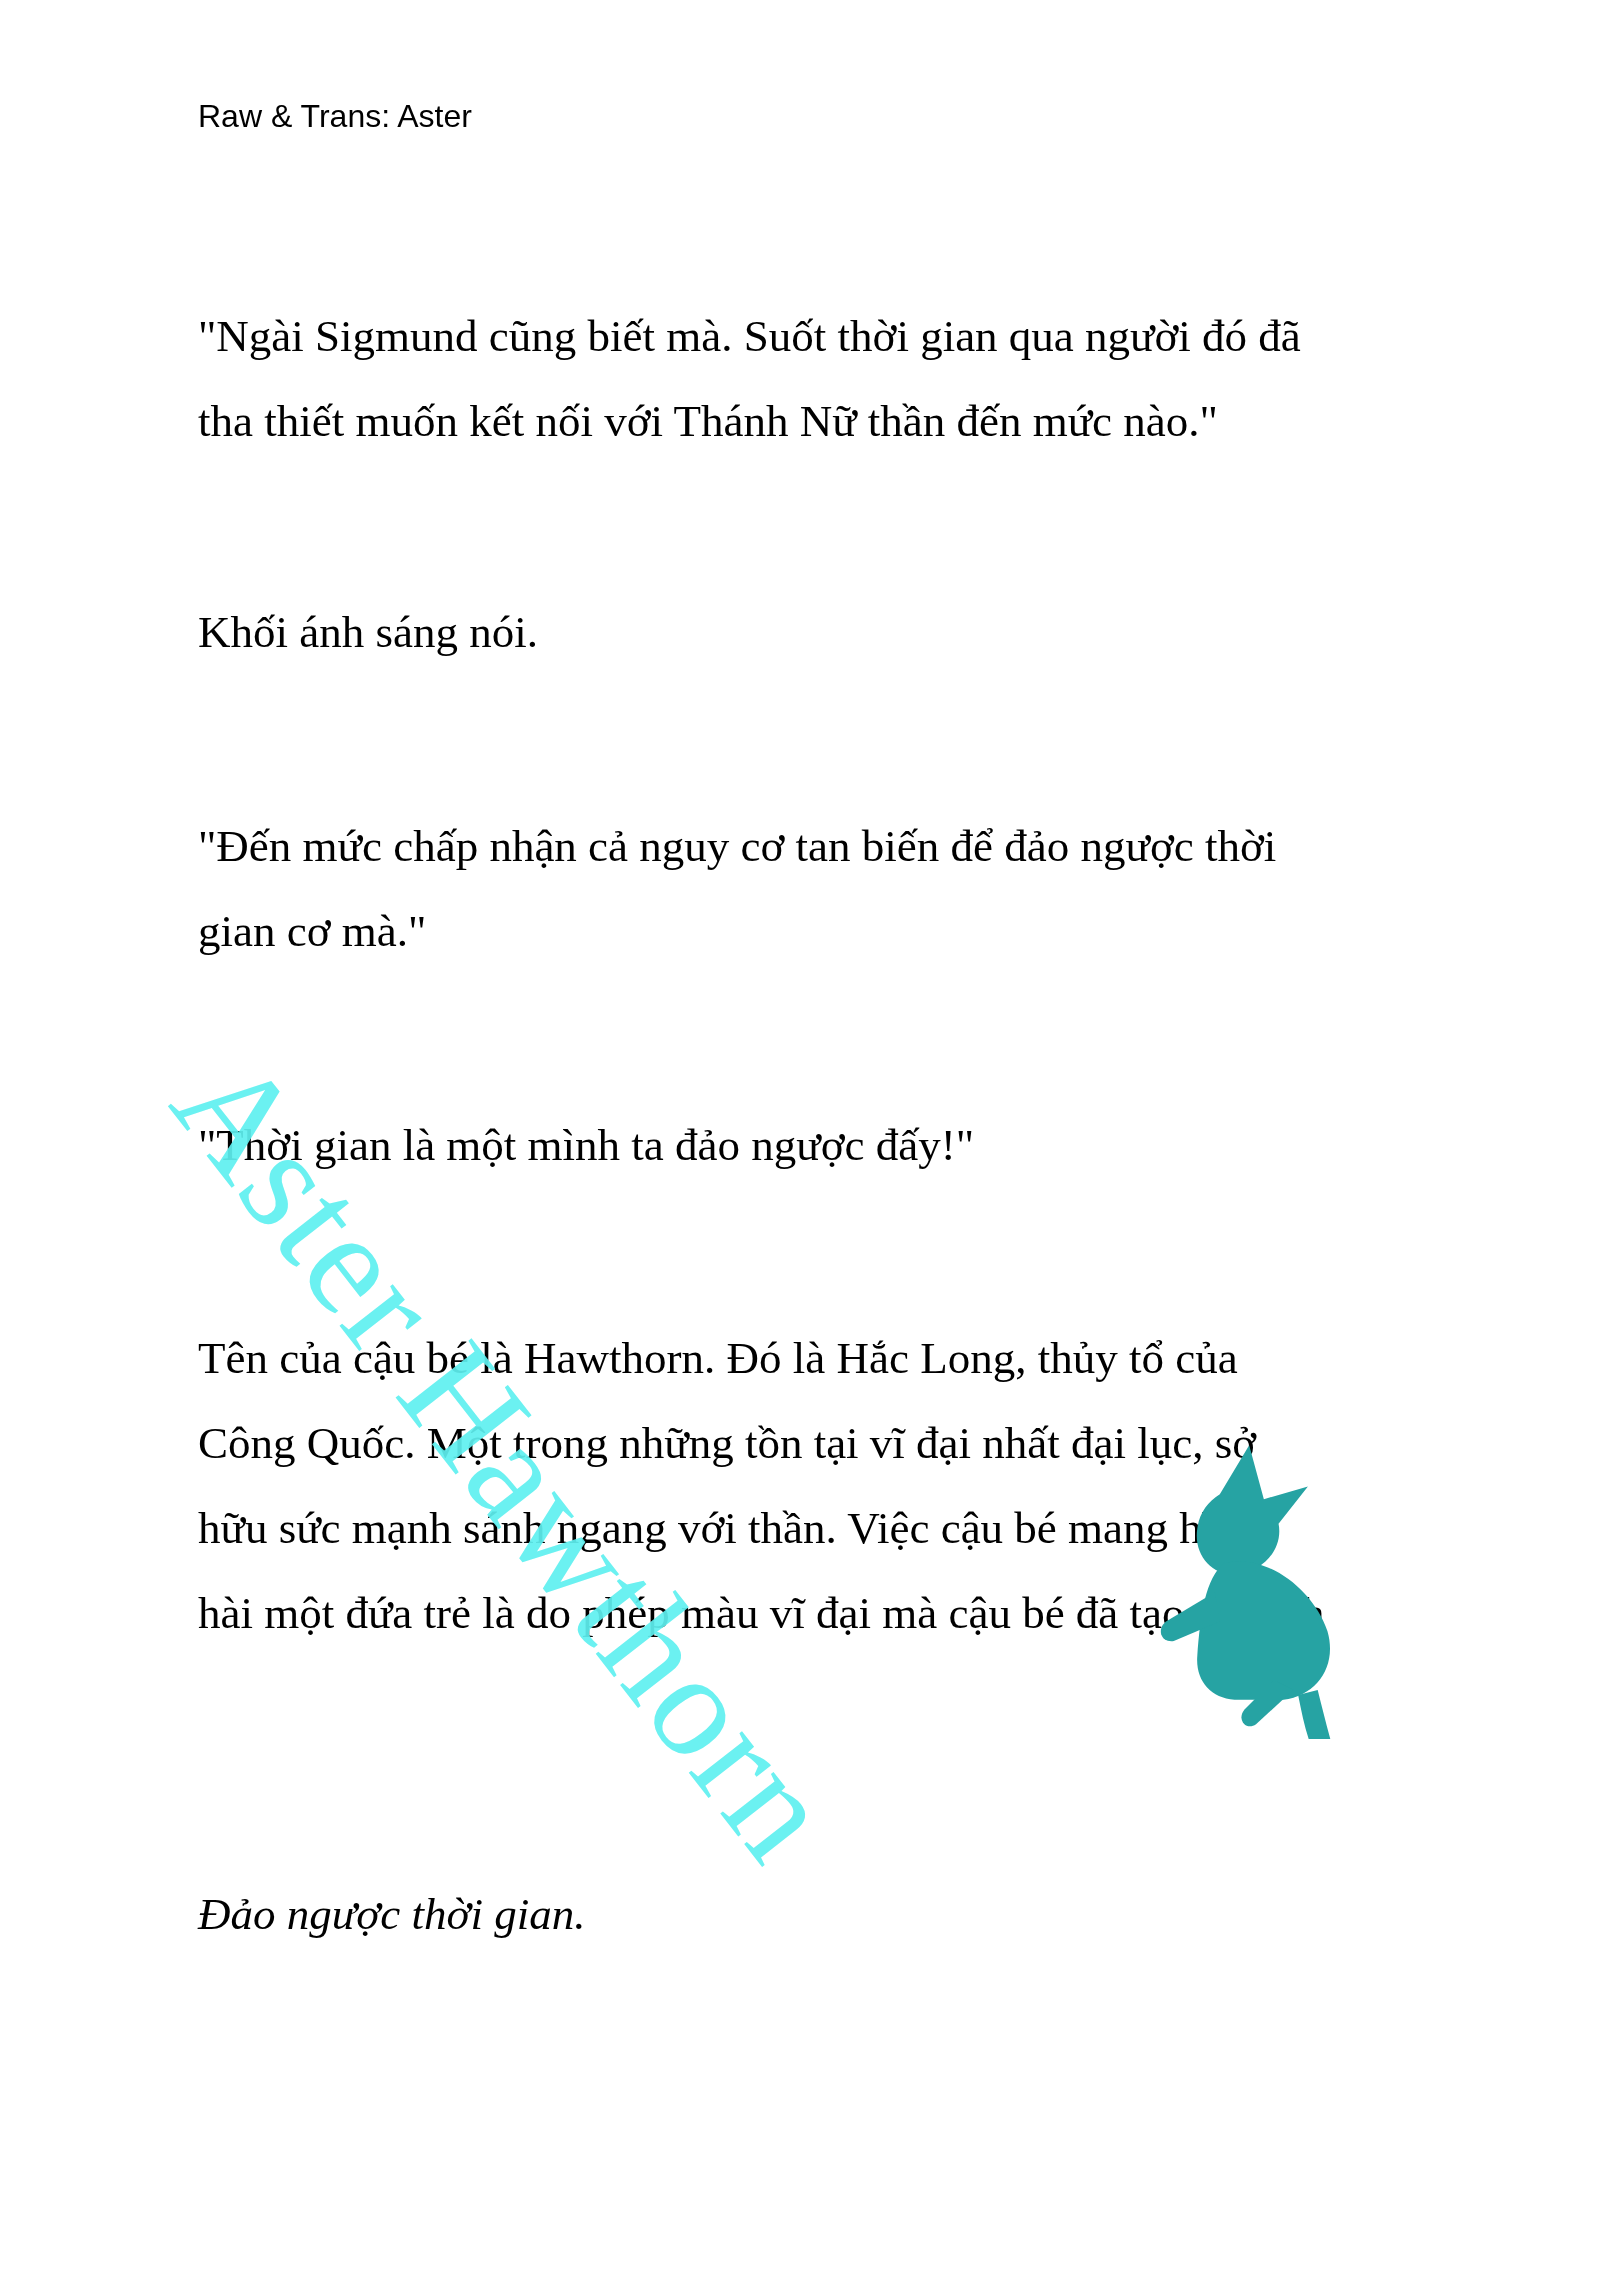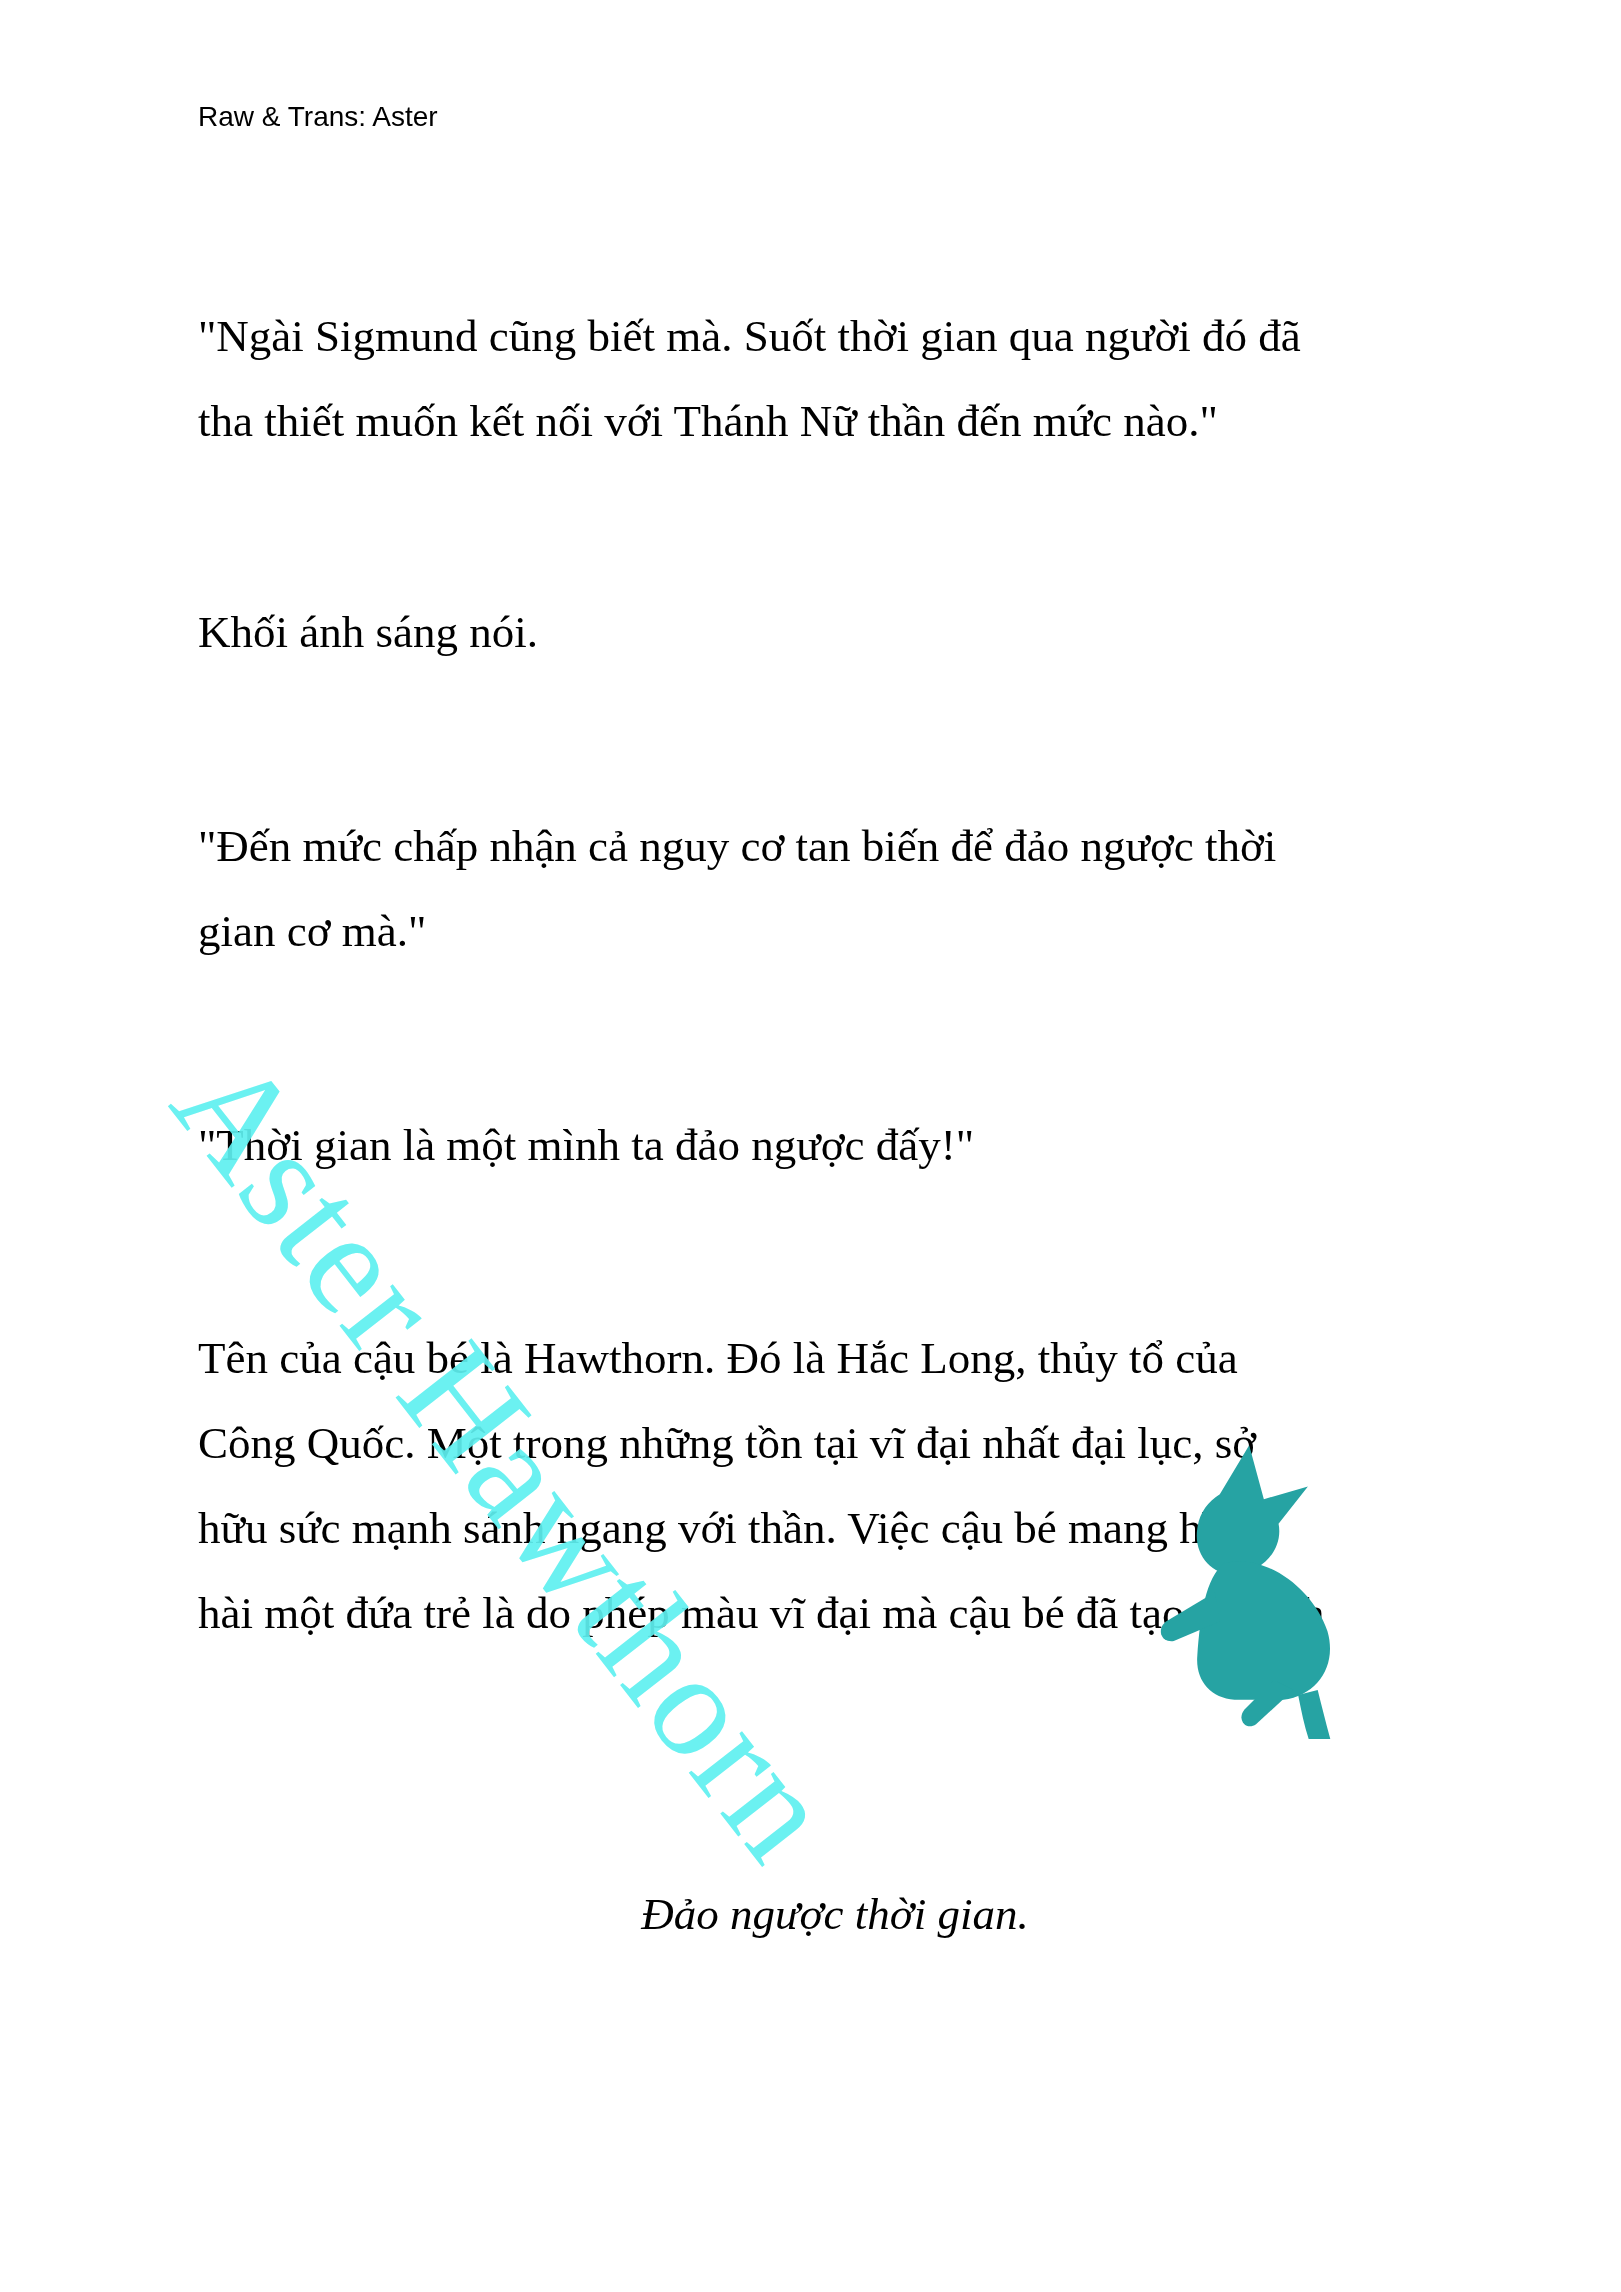--- a/index.html
+++ b/index.html
@@ -12,36 +12,36 @@
       width: 1621px;
       height: 2293px;
       background: #ffffff;
       overflow: hidden;
     }
     .header {
       position: absolute;
       left: 198px;
       top: 99px;
       font-family: "Liberation Sans", sans-serif;
-      font-size: 28px;
+      font-size: 32px;
       color: #000000;
       line-height: 35px;
     }
     .body-text {
       position: absolute;
       left: 198px;
       width: 1274px;
       font-family: "Liberation Serif", serif;
       font-size: 45px;
       color: #000000;
       line-height: 85px;
       white-space: nowrap;
     }
     .line { display: block; }
-    .italic { font-style: italic; text-align: center; }
+    .italic { font-style: italic; }
     .watermark {
       position: absolute;
       left: 206px;
       top: 990px;
       font-family: "Liberation Serif", serif;
       font-size: 147px;
       color: #5ff0f0;
       transform-origin: left center;
       transform: rotate(52deg);
       white-space: nowrap;

